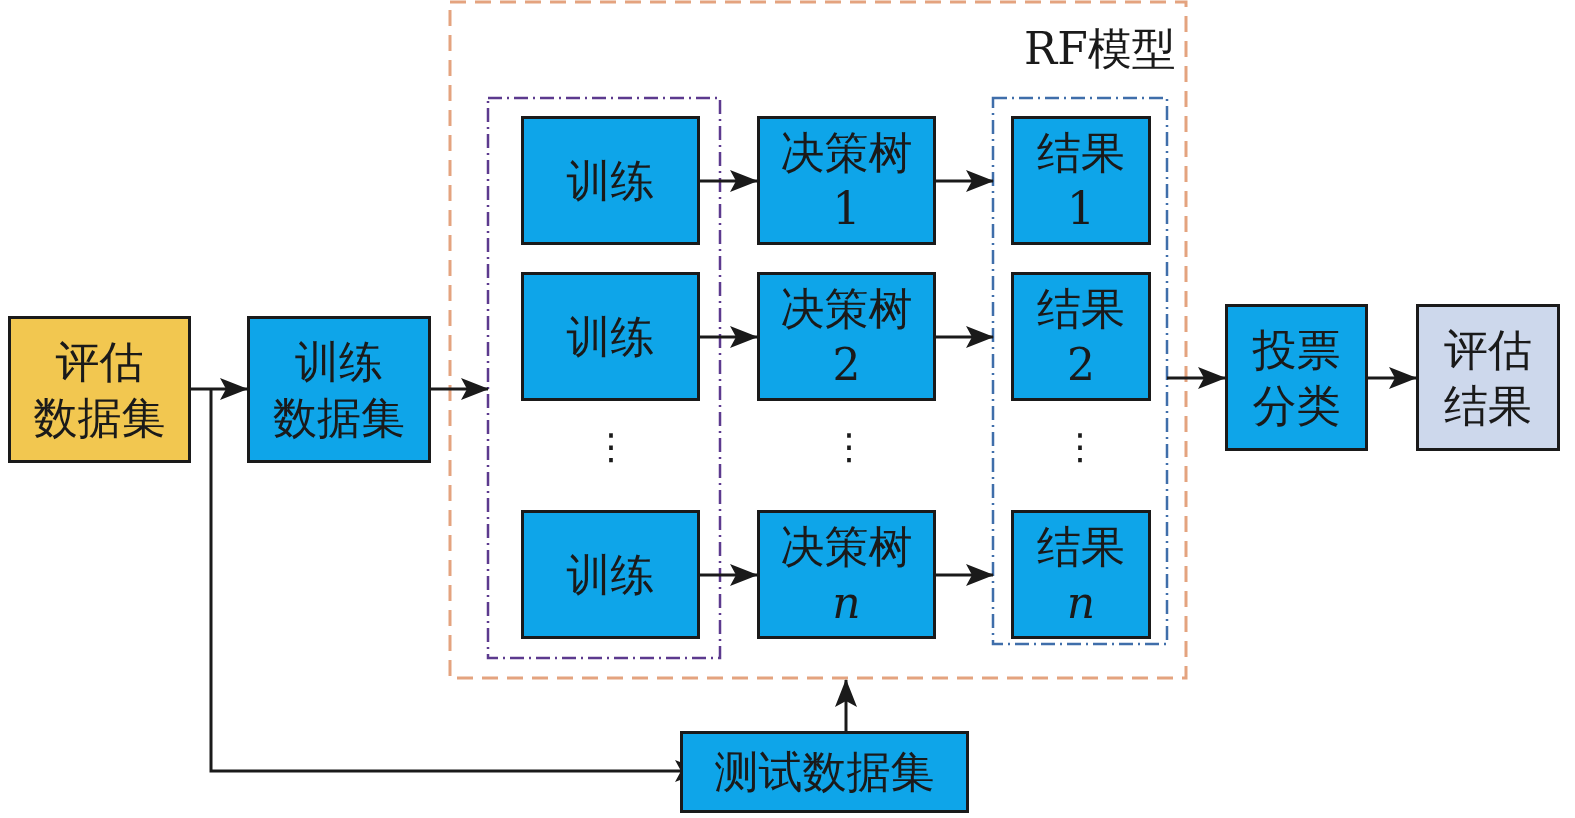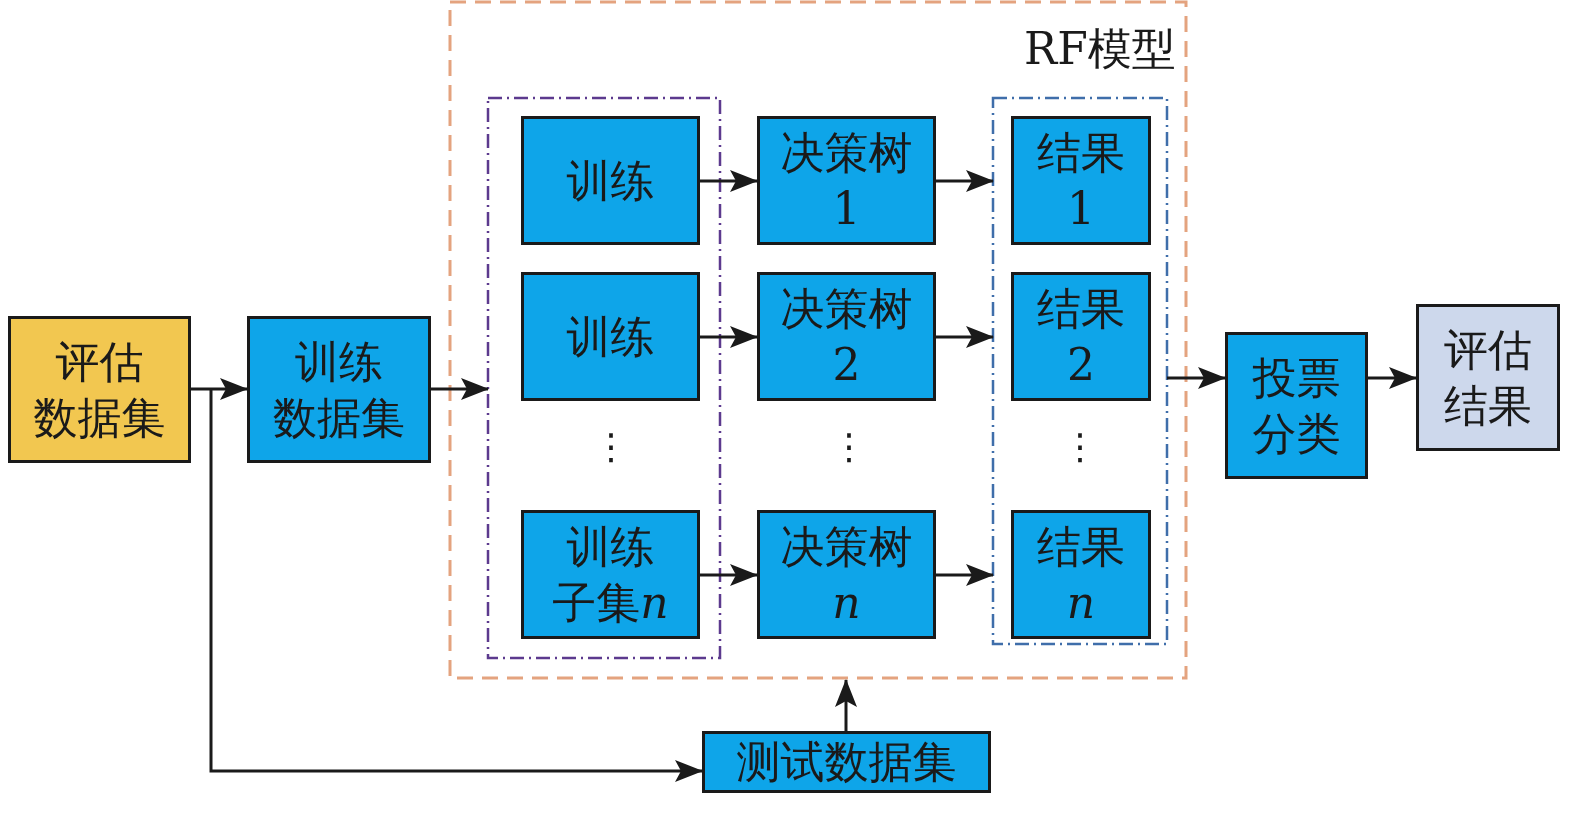--- a/index.html
+++ b/index.html
@@ -62,21 +62,20 @@
 
   <div class="box" style="left:521px;top:116px;width:179px;height:129px;">
     <span>训练</span>
   </div>
   <div class="box" style="left:521px;top:272px;width:179px;height:129px;">
     <span>训练</span>
   </div>
   <div class="dots" style="left:593px;top:440px;">⋮</div>
   <div class="box" style="left:521px;top:510px;width:179px;height:129px;">
     <span>训练</span>
-    <span><span style="display:inline">子集</span><span class="it" style="display:inline">n</span></span>
   </div>
 
   <div class="box" style="left:757px;top:116px;width:179px;height:129px;">
     <span>决策树</span>
     <span>1</span>
   </div>
   <div class="box" style="left:757px;top:272px;width:179px;height:129px;">
     <span>决策树</span>
     <span>2</span>
   </div>
@@ -93,27 +92,27 @@
   <div class="box" style="left:1011px;top:272px;width:140px;height:129px;">
     <span>结果</span>
     <span>2</span>
   </div>
   <div class="dots" style="left:1062px;top:440px;">⋮</div>
   <div class="box" style="left:1011px;top:510px;width:140px;height:129px;">
     <span>结果</span>
     <span class="it">n</span>
   </div>
 
-  <div class="box" style="left:1225px;top:304px;width:143px;height:147px;margin-top:28px;">
+  <div class="box" style="left:1225px;top:304px;width:143px;height:147px;">
     <span>投票</span>
     <span>分类</span>
   </div>
 
   <div class="box" style="left:1416px;top:304px;width:144px;height:147px;background:#cdd8ec;">
     <span>评估</span>
     <span>结果</span>
   </div>
 
-  <div class="box" style="left:702px;top:731px;width:289px;height:62px;">
+  <div class="box" style="left:680px;top:731px;width:289px;height:82px;">
     <span>测试数据集</span>
   </div>
 
 </div>
 
 </body></html>

